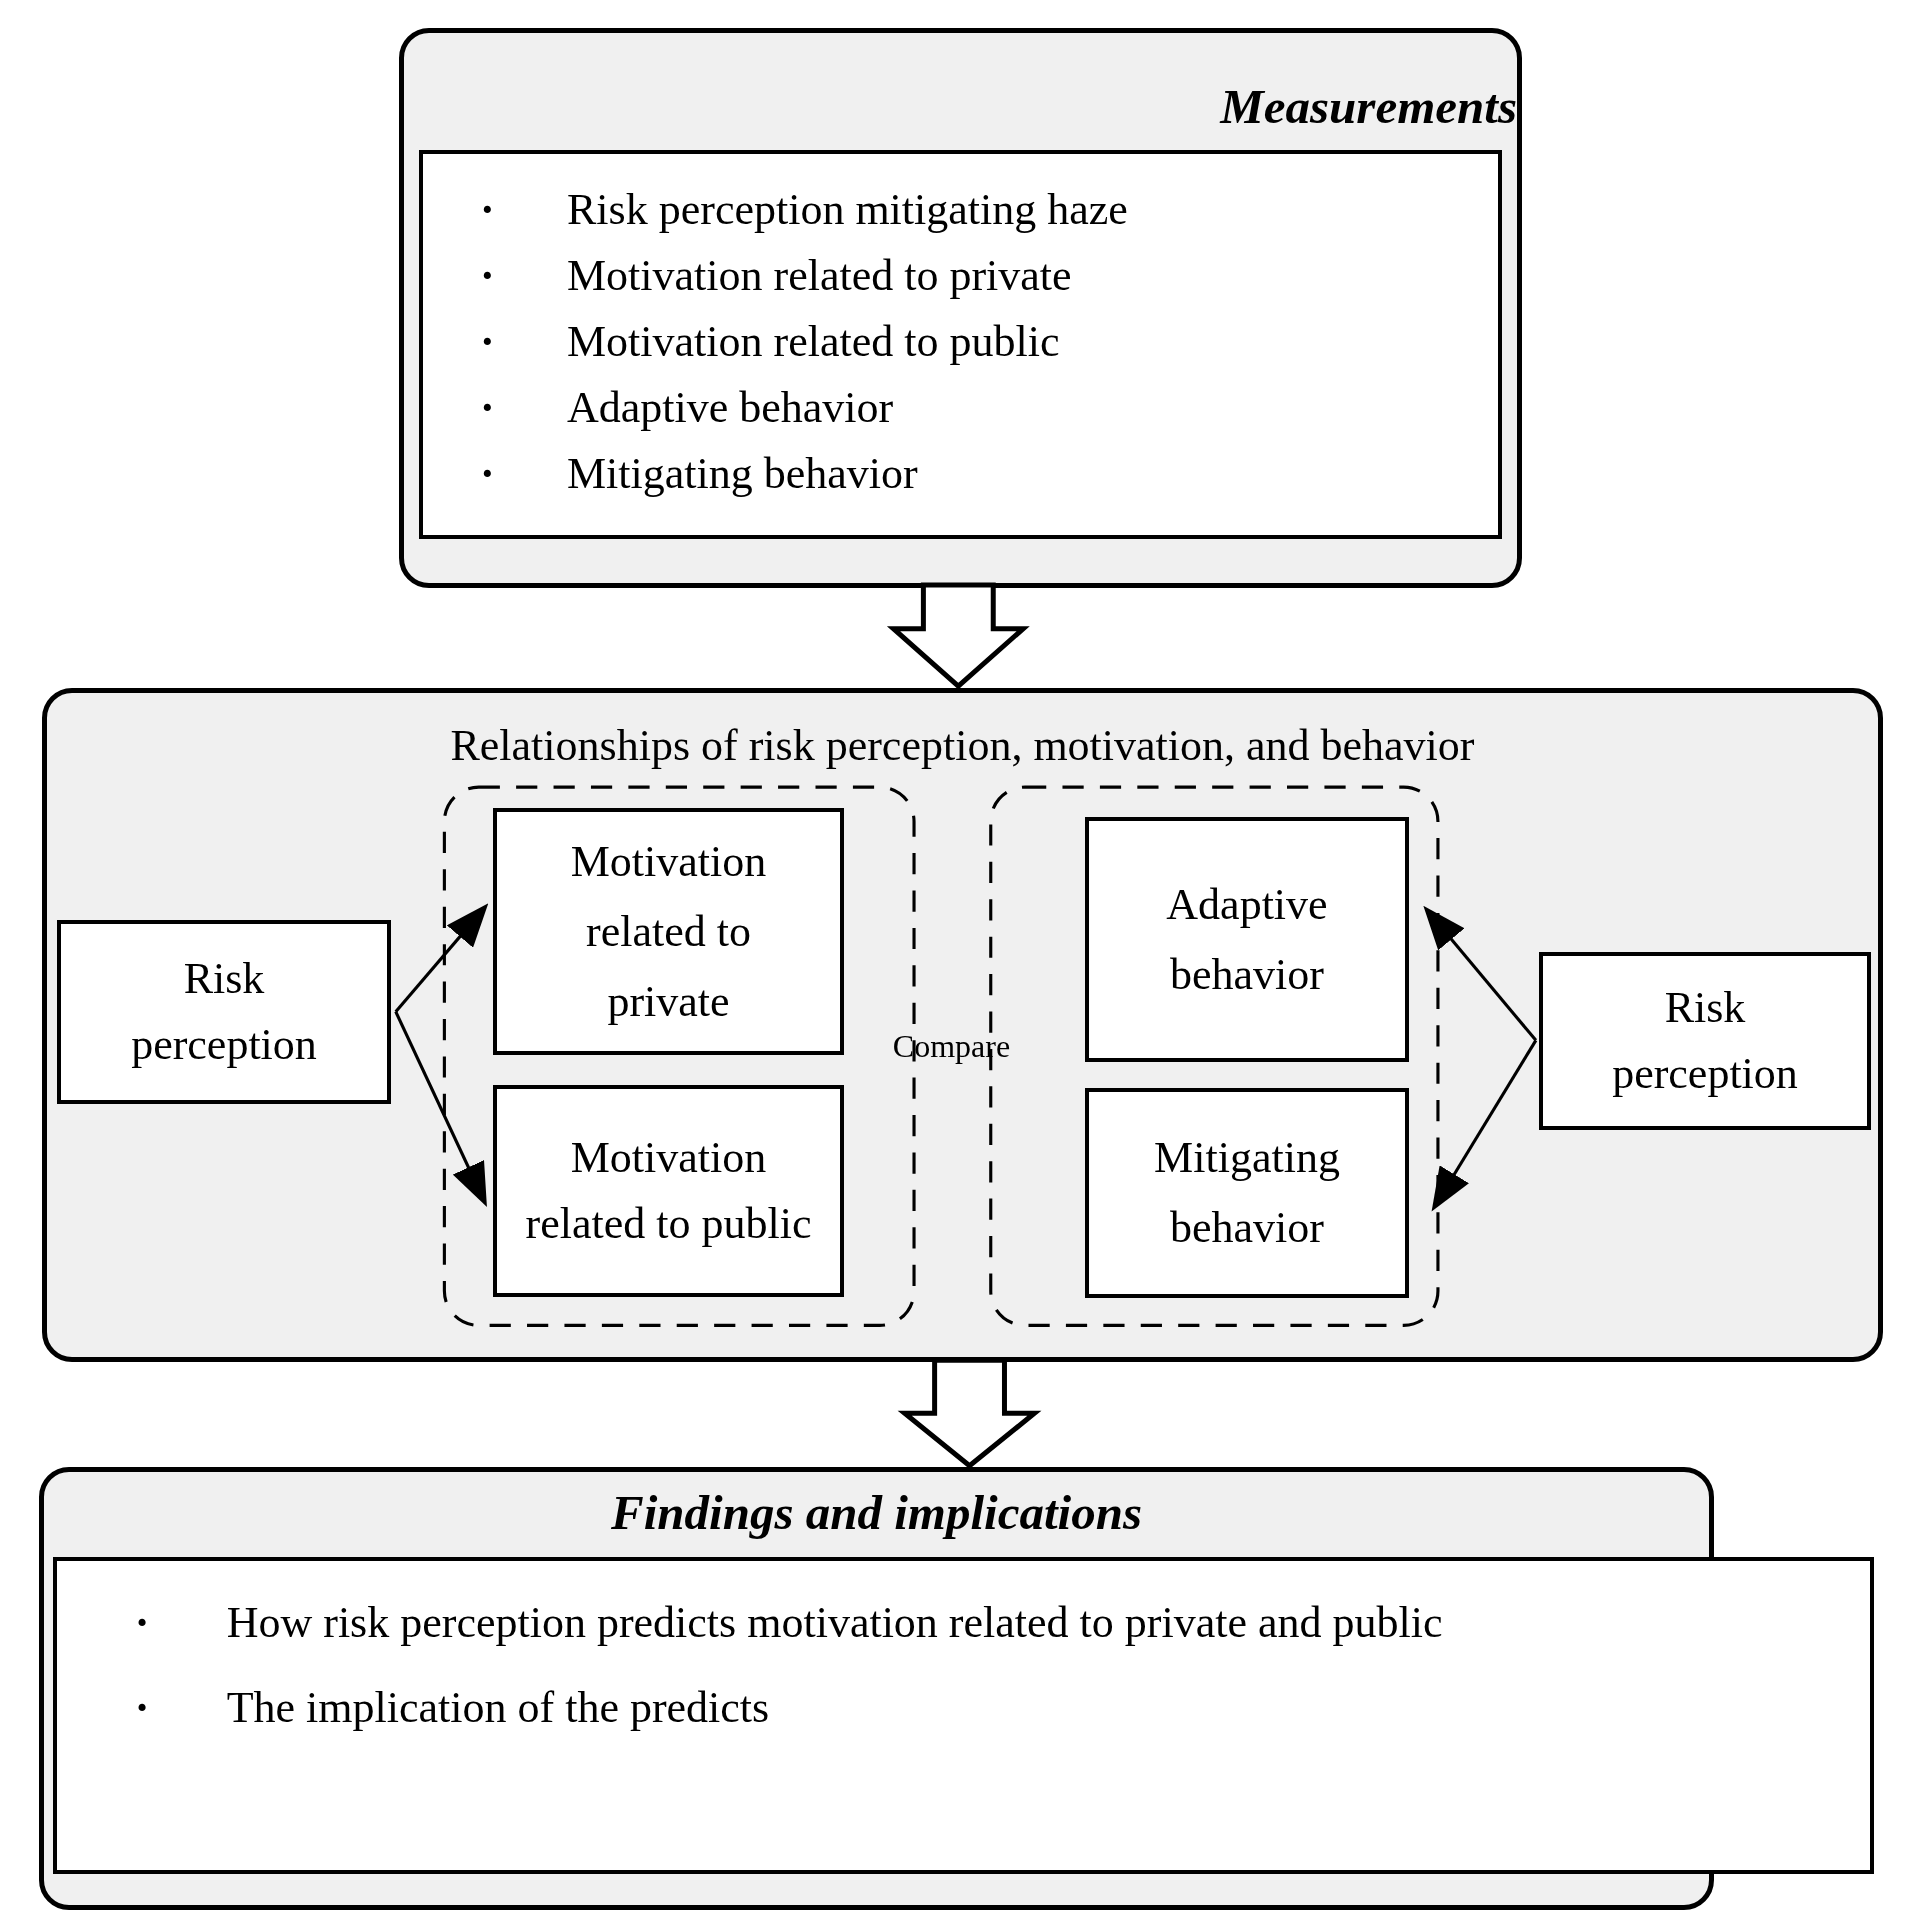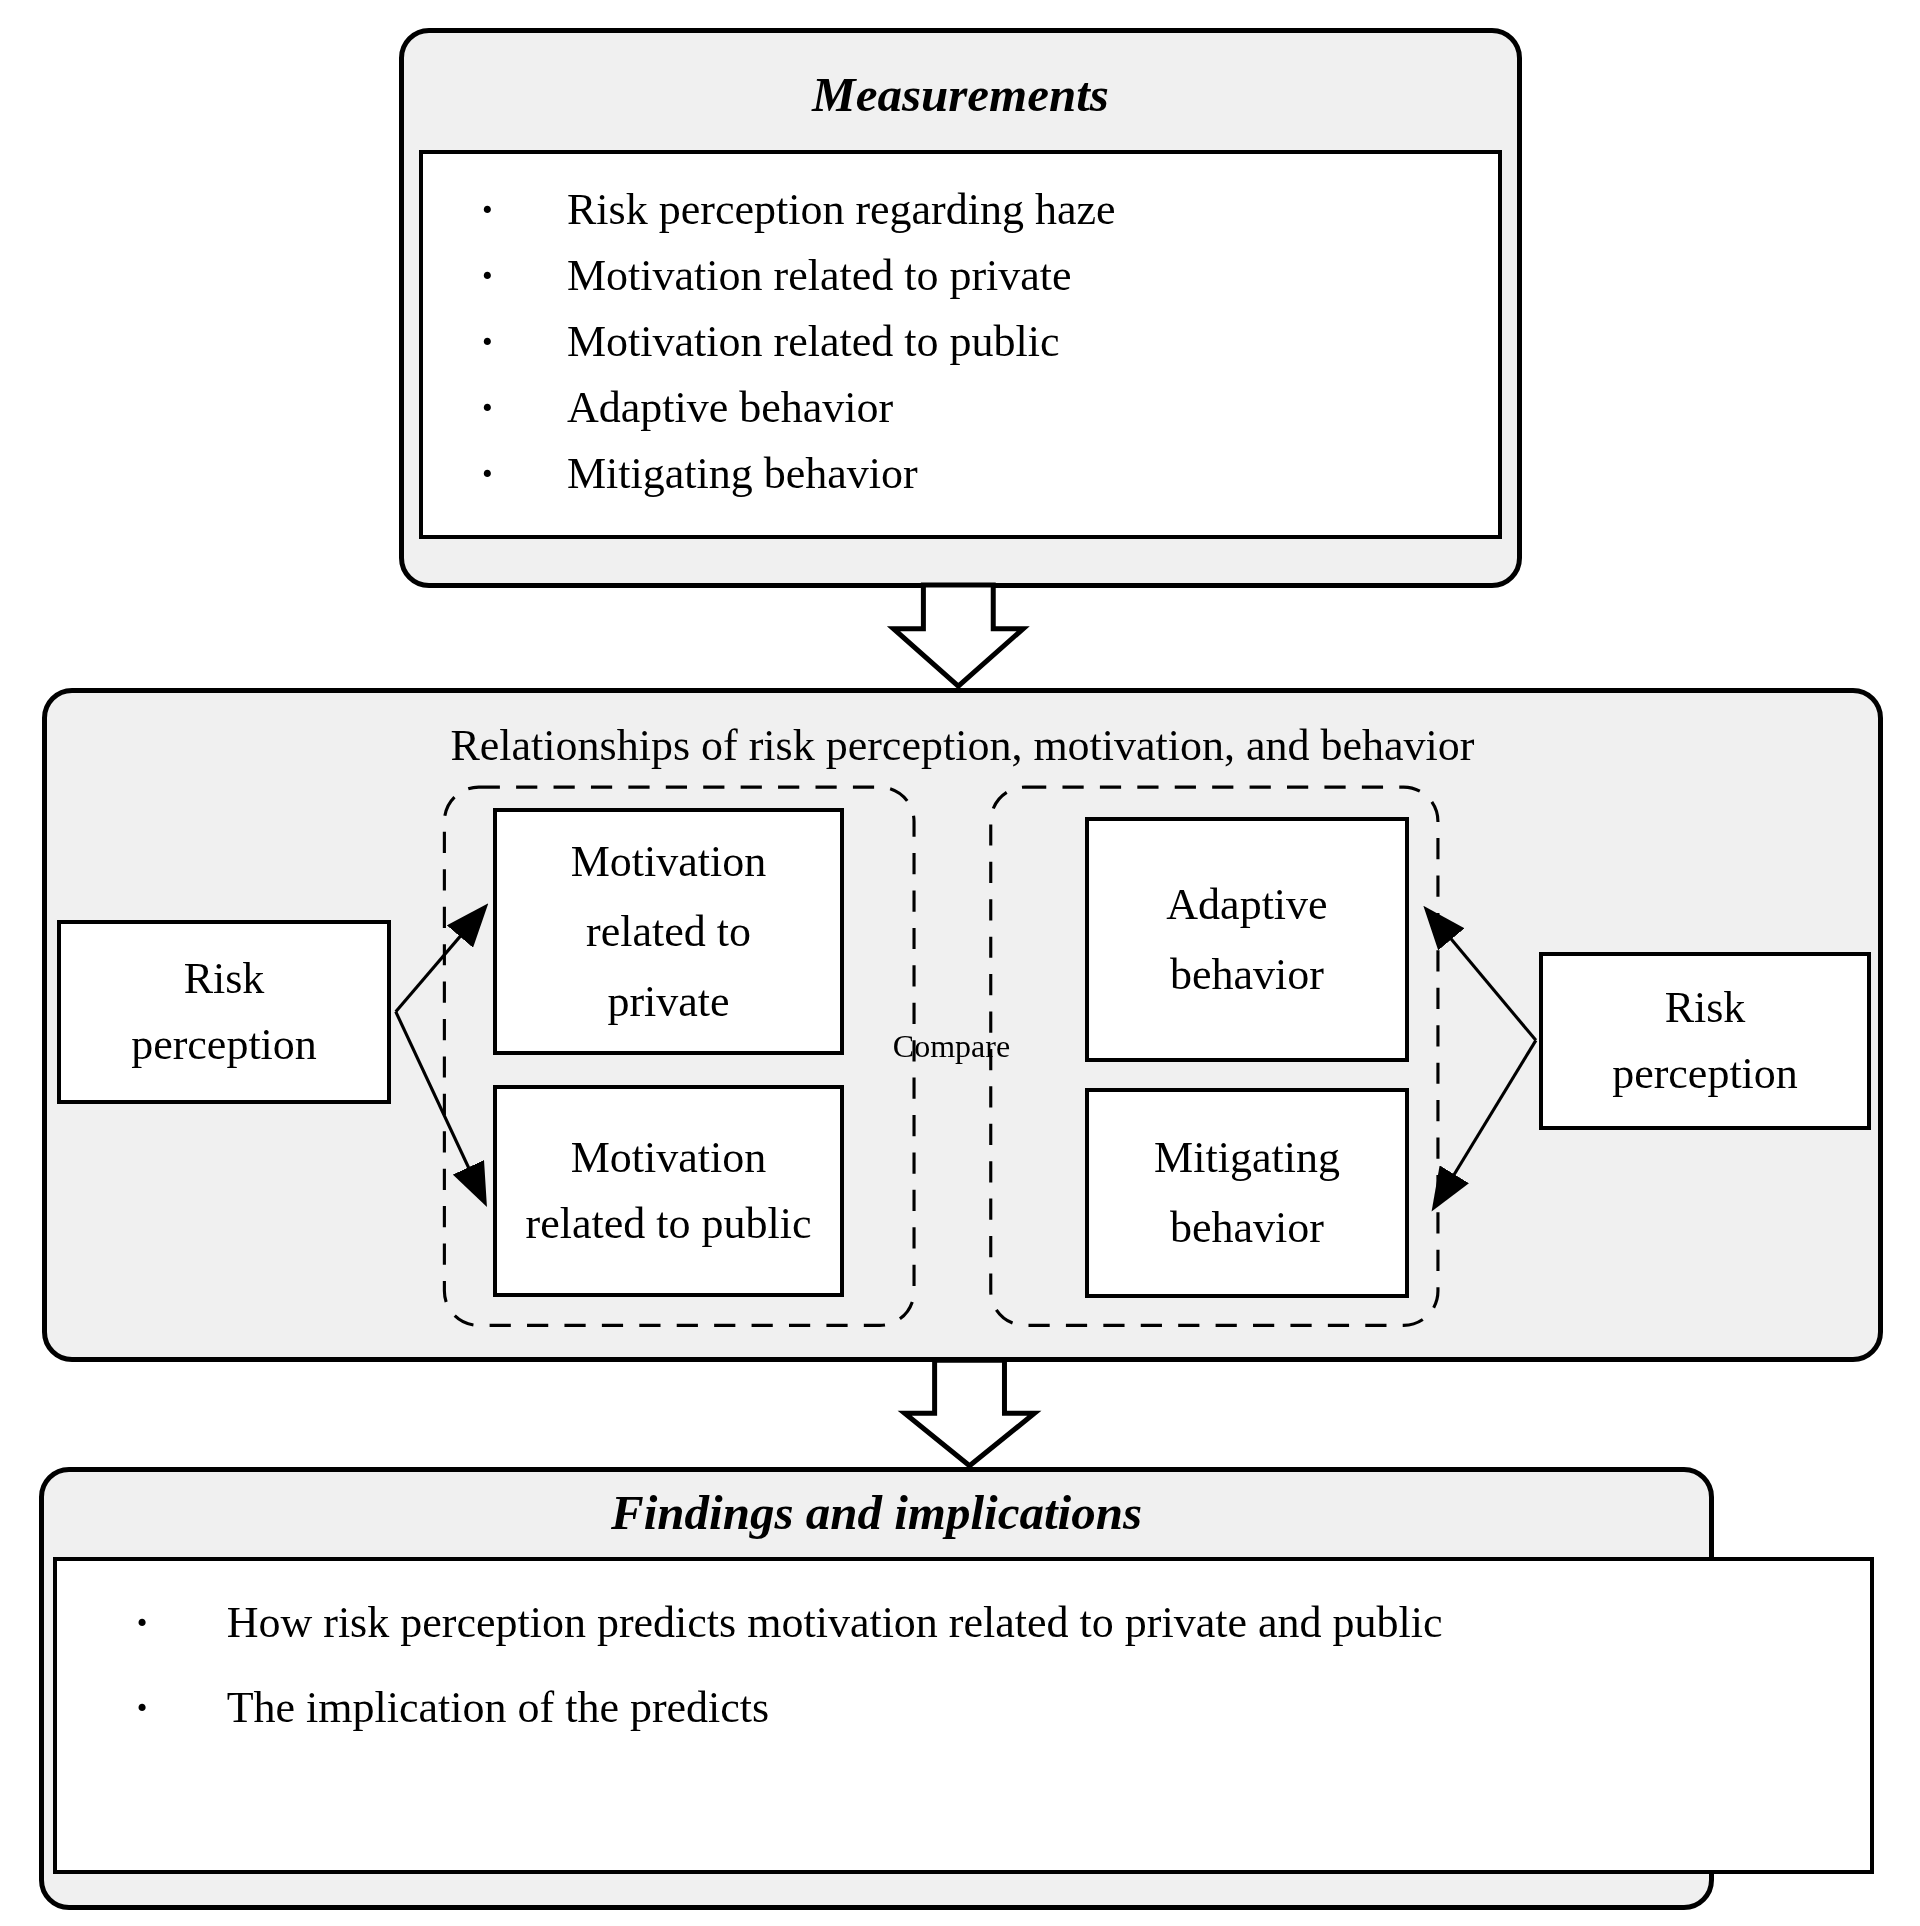--- a/index.html
+++ b/index.html
@@ -87,25 +87,25 @@
     height: 1926px;
     pointer-events: none;
   }
 </style>
 </head>
 <body>
 
 <div class="page">
 
   <div class="panel" style="left:399px; top:28px; width:1123px; height:560px;">
-    <div class="panel-title" style="padding-top:31px;">Measurements</div>
+    <div class="panel-title" style="padding-top:43px;text-align:right;">Measurements</div>
     <div class="inner-box" style="left:15px; top:117px; width:1083px; height:389px;">
       <ul class="blist top-list">
         <li>
-            <span>Risk perception regarding haze</span>
+            <span>Risk perception mitigating haze</span>
           </li>
         <li>
             <span>Motivation related to private</span>
           </li>
         <li>
             <span>Motivation related to public</span>
           </li>
         <li>
             <span>Adaptive behavior</span>
           </li>

